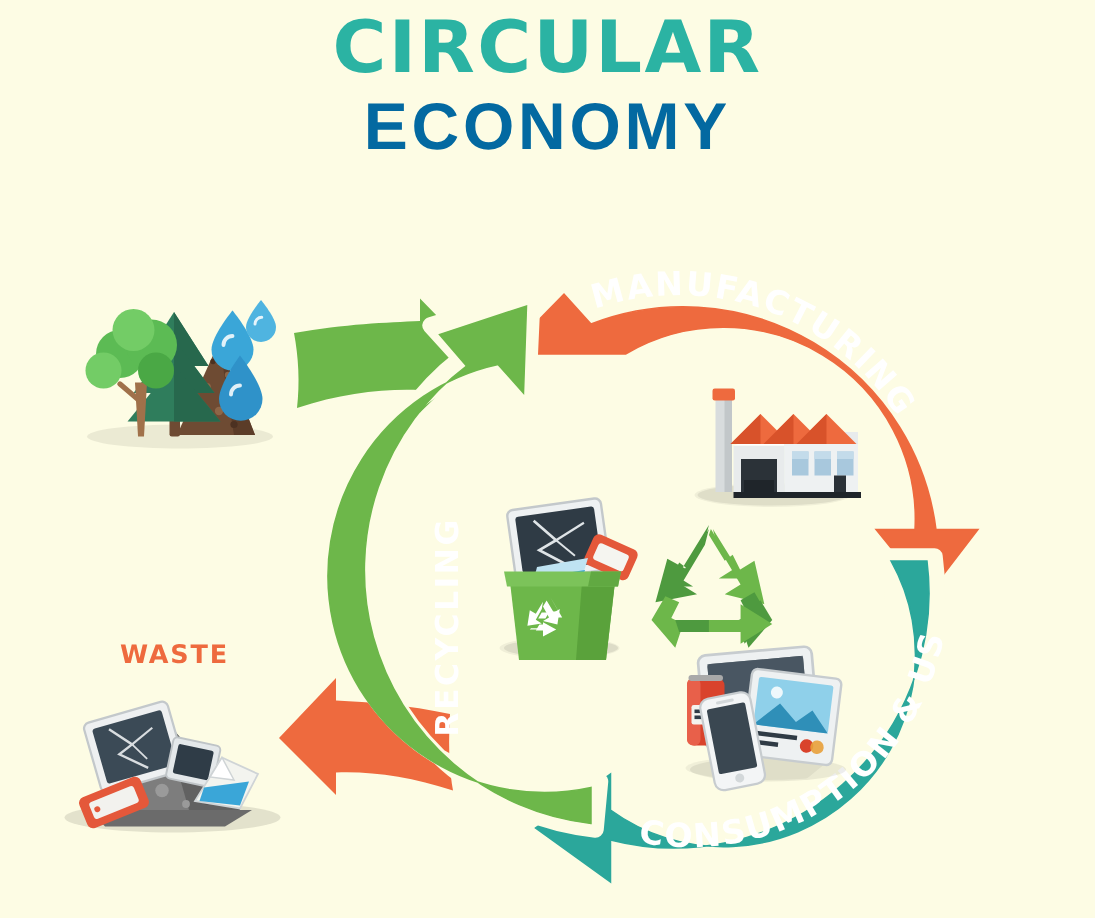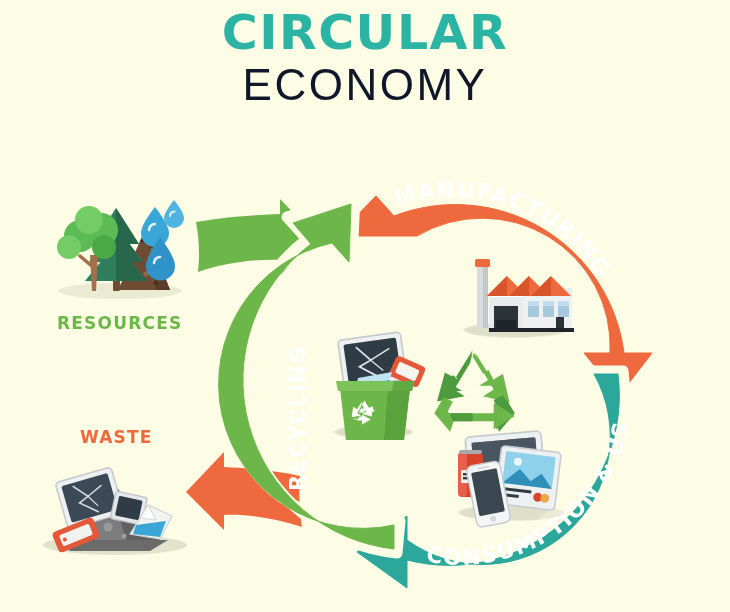--- a/index.html
+++ b/index.html
@@ -36,24 +36,24 @@
     font-family: "DejaVu Sans", sans-serif;
     font-weight: bold;
     font-size: 48px;
     letter-spacing: 1.5px;
     color: #2bb3a3;
     display: block;
     transform: scaleX(1.02);
   }
   .title-line2 {
     font-family: "Liberation Sans", sans-serif;
-    font-weight: 400;
+    font-weight: 700;
     font-size: 44px;
     letter-spacing: 2.5px;
-    color: #0f172a;
+    color: #0369a1;
     display: block;
     margin-top: 7px;
   }
 
   
   .side-label {
     position: absolute;
     font-family: "DejaVu Sans", sans-serif;
     font-weight: bold;
     font-size: 17px;
@@ -448,16 +448,15 @@
     <g>
       <g transform="rotate(-11 489 492)">
         <rect x="471" y="463" width="34" height="62" rx="6" fill="#f3f5f6" stroke="#c7cccf" stroke-width="1.5"></rect>
         <rect x="475" y="470" width="26" height="44" rx="1.5" fill="#3a4751"></rect>
         <circle cx="488" cy="519" r="3" fill="#d3d8da"></circle>
         <rect x="482" y="466" width="12" height="2" rx="1" fill="#d3d8da"></rect>
       </g>
     </g>
   </svg>
 
-  <div class="side-label" id="label-resources">RESOURCES</div>
   <div class="side-label" id="label-waste">WASTE</div>
 
 </div>
 
 </body></html>

